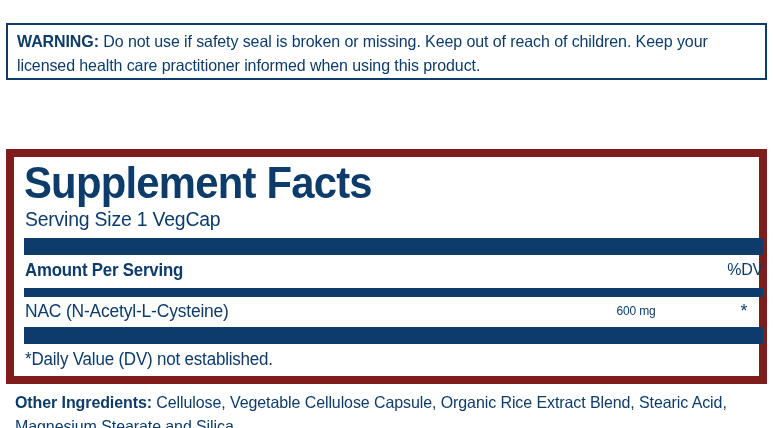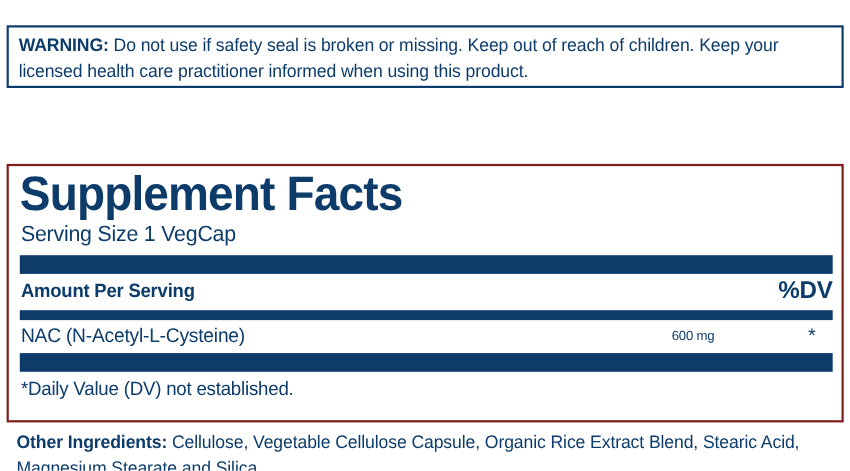--- a/index.html
+++ b/index.html
@@ -66,21 +66,21 @@
   }
 
   
   .sf-box {
     position: absolute;
     left: 6px;
     top: 133px;
     width: 761px;
     height: 235px;
     box-sizing: border-box;
-    border: 2px solid #7f1d1d;
+    border: 8px solid #7f1d1d;
     padding: 12px;
   }
   .sf-inner {
     position: absolute;
     left: 10px;
     top: 0;
     right: 10px;
     bottom: 0;
   }
   .sf-title {
@@ -133,22 +133,22 @@
     line-height: 26px;
     letter-spacing: -0.2px;
     transform: scaleX(0.96);
     transform-origin: left top;
     white-space: nowrap;
   }
   .row-amount .dv-label {
     position: absolute;
     right: 0;
     top: 0;
-    font-size: 22px;
-    font-weight: bold;
+    font-size: 16px;
+    font-weight: normal;
     line-height: 26px;
     letter-spacing: -0.2px;
     white-space: nowrap;
     text-align: right;
   }
 
   .row-nutrient {
     position: absolute;
     left: 0;
     top: 141px;

